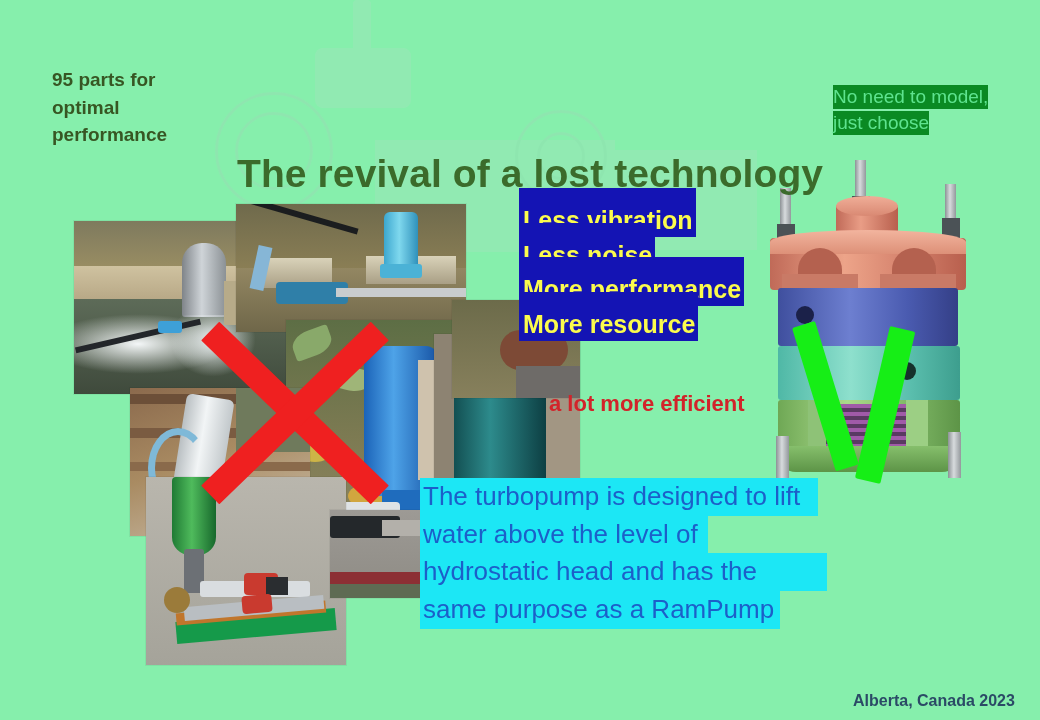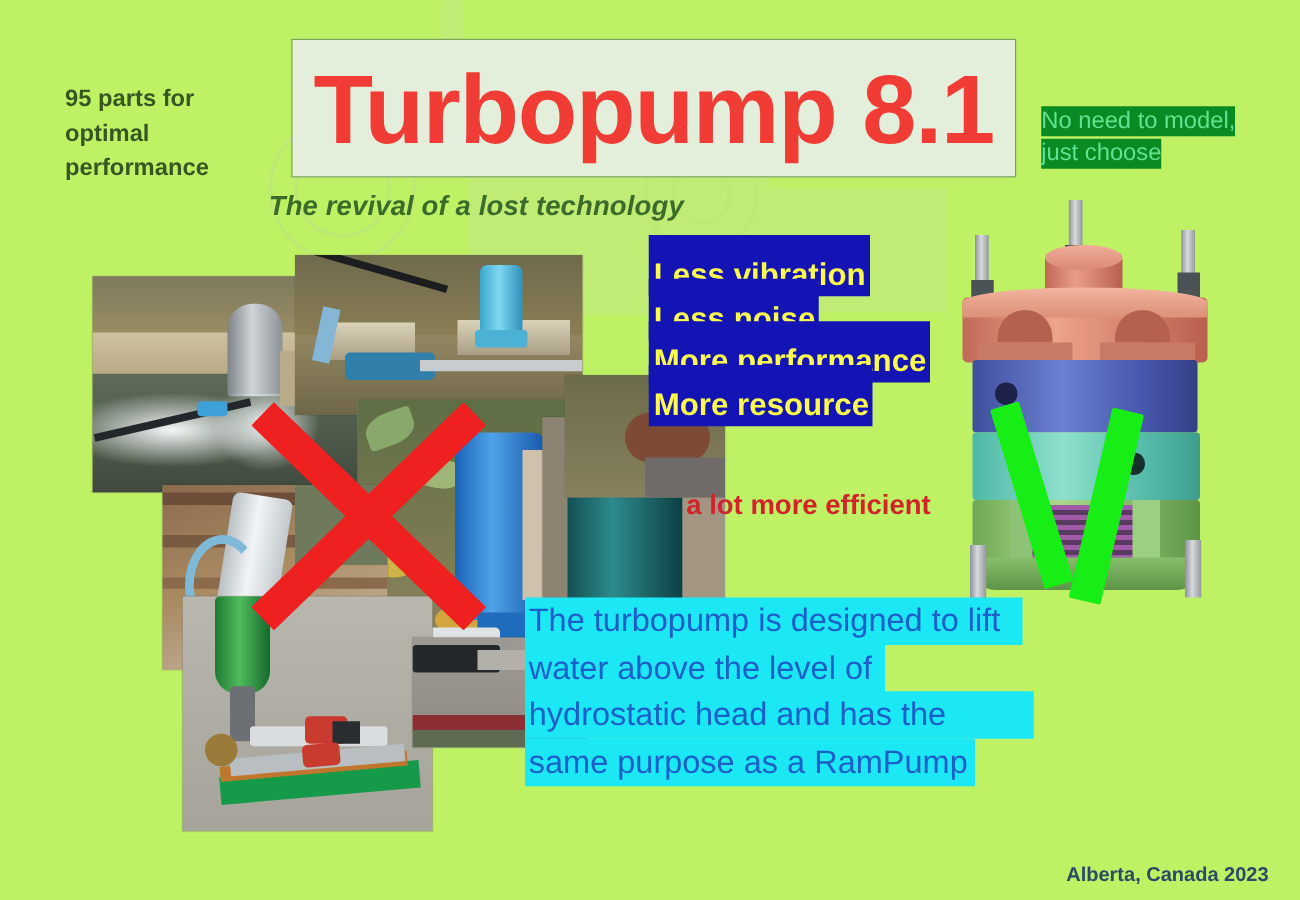--- a/index.html
+++ b/index.html
@@ -1,21 +1,21 @@
 <!DOCTYPE html>
 <html><head>
 <meta charset="utf-8">
 <style>
   html,body{margin:0;padding:0;background:#ffffff;}
   body{
     width:1040px;height:720px;overflow:hidden;position:relative;
     font-family:"Liberation Sans","DejaVu Sans",sans-serif;
     -webkit-font-smoothing:antialiased;
   }
-  .stage{position:absolute;inset:0;background:#bef264;overflow:hidden;}
+  .stage{position:absolute;inset:0;background:#86efac;overflow:hidden;}
 
   
   .watermark{position:absolute;left:215px;top:0px;width:600px;height:260px;opacity:.16;}
   .wm-ghost{position:absolute;background:#cfd2d6;}
   .wm-circle{position:absolute;border:3px solid #b9bec4;border-radius:50%;}
 
   
   .collage{position:absolute;left:0;top:180px;width:660px;height:520px;}
   .photo{position:absolute;overflow:hidden;background:#8a8476;box-shadow:0 0 0 1px rgba(0,0,0,.05);}
   .ph-l{position:absolute;}
@@ -33,22 +33,22 @@
     position:absolute;left:233px;top:31px;width:580px;height:111px;
     background:#e3efda;border:1.5px solid #7aa352;box-sizing:border-box;
   }
   .title-text{
     position:absolute;left:0;top:0;width:100%;height:100%;
     display:flex;align-items:center;justify-content:center;
     color:#f13c36;font-size:78px;font-weight:bold;letter-spacing:-1px;
     line-height:1;
   }
   .subtitle{
-    position:absolute;left:215px;top:152px;
-    color:#3b6b2b;font-size:22px;font-weight:bold;letter-spacing:.1px;font-style:italic;
+    position:absolute;left:237px;top:152px;
+    color:#3b6b2b;font-size:39px;font-weight:bold;letter-spacing:.1px;
   }
   .nomodel{
     position:absolute;left:833px;top:84px;width:207px;
     font-size:19px;line-height:1.36;color:#5ee38f;
   }
   .nomodel span{background:#0a8a23;box-decoration-break:clone;-webkit-box-decoration-break:clone;padding:1px 0 2px 0;}
 
   .benefits{position:absolute;left:519px;top:203px;width:265px;font-size:25px;font-weight:bold;line-height:1.38;color:#fbfb4d;}
   .benefits .bl{display:block;}
   .benefits .bl span{background:#1414b4;box-decoration-break:clone;-webkit-box-decoration-break:clone;padding:18px 3px 3px 4px;}
@@ -234,23 +234,20 @@
     <i class="a"></i>
       <i class="b"></i>
   </div>
 
   <div class="parts-note">
     <div>95 parts for</div>
     <div>optimal</div>
     <div>performance</div>
   </div>
 
-  <div class="title-box">
-    <div class="title-text">Turbopump 8.1</div>
-  </div>
 
   <div class="subtitle">The revival of a lost technology</div>
 
   <div class="nomodel">
     <span>No need to model,</span><br>
     <span>just choose</span>
   </div>
 
   <div class="benefits">
     <div class="bl"><span>Less vibration</span></div>

